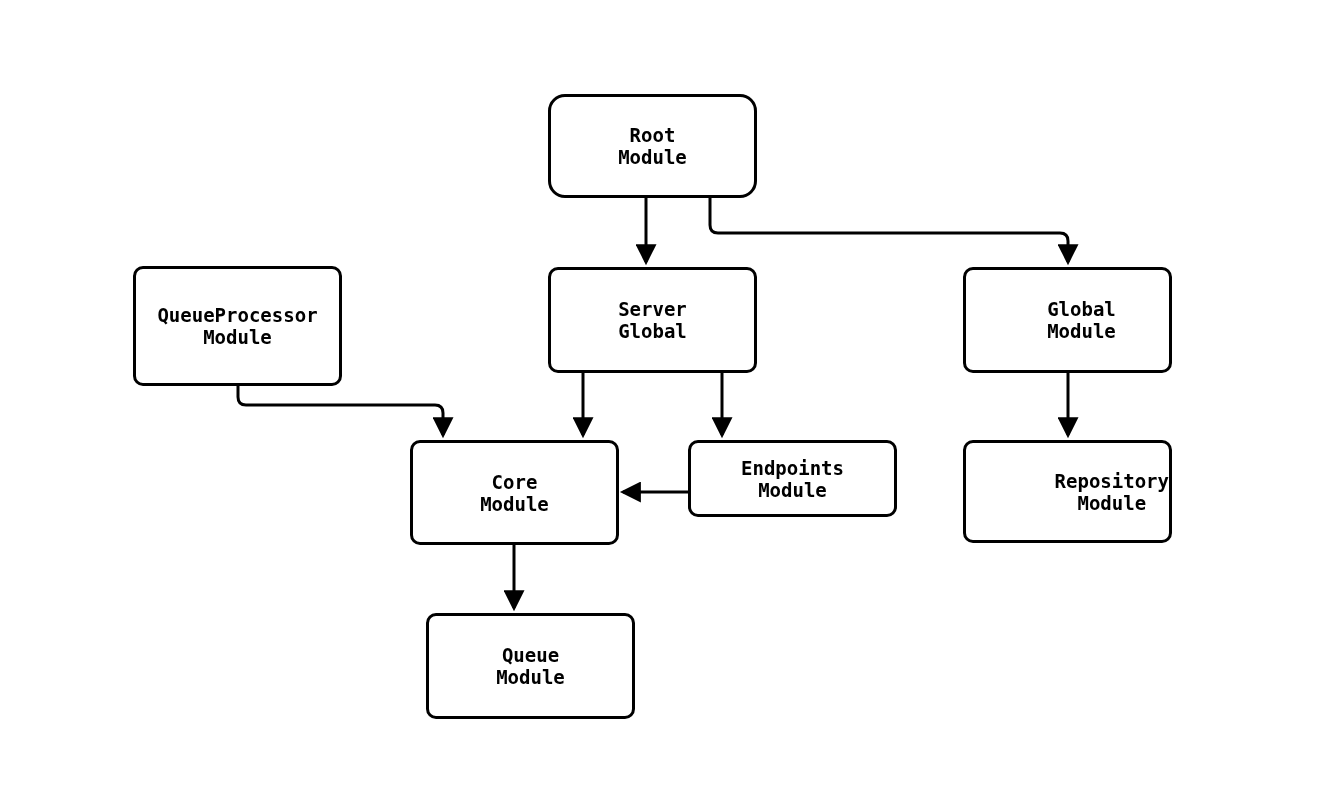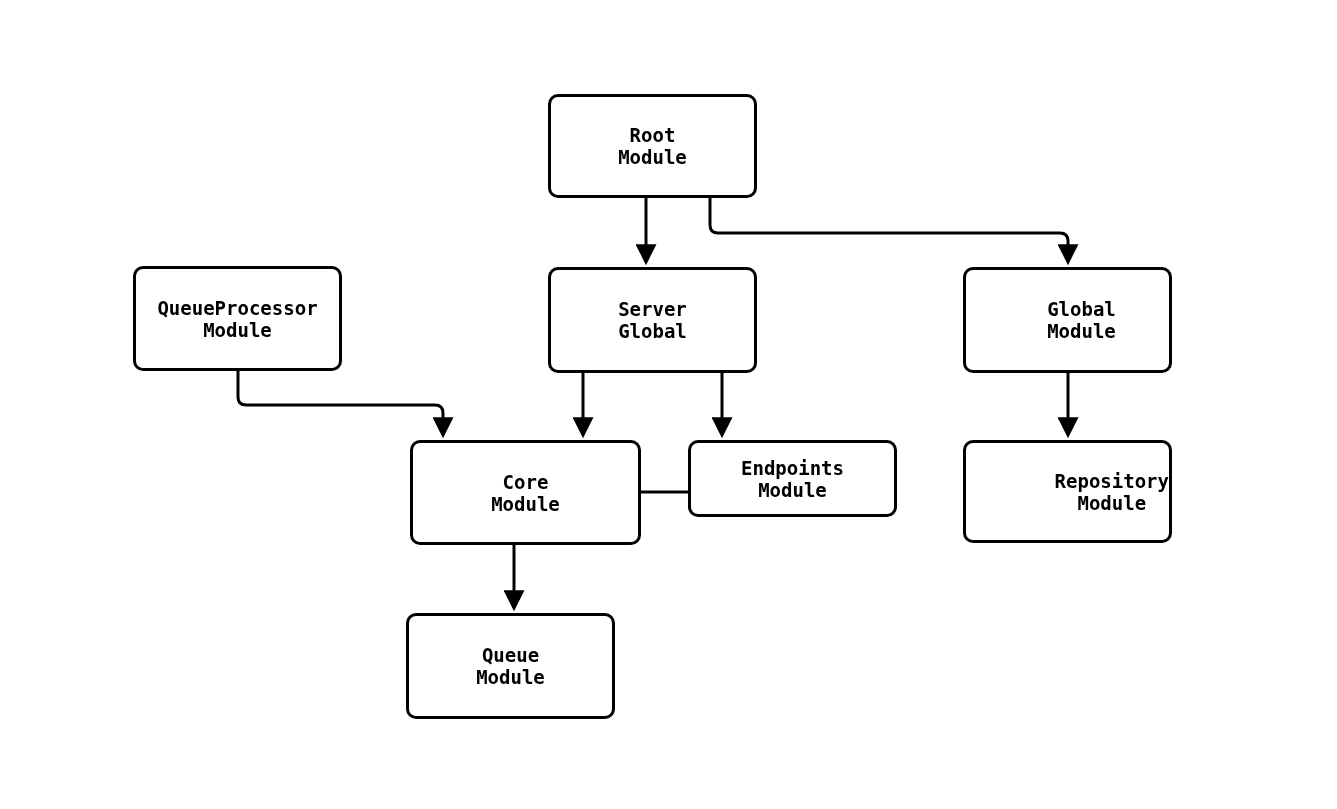--- a/index.html
+++ b/index.html
@@ -61,53 +61,53 @@
     <path class="edge" d="M646,198 L646,262" marker-end="url(#arrow)"></path>
     <path class="edge" d="M710,198 L710,225 Q710,233 718,233 L1060,233 Q1068,233 1068,241 L1068,262" marker-end="url(#arrow)"></path>
     <path class="edge" d="M238,371 L238,397 Q238,405 246,405 L435,405 Q443,405 443,413 L443,435" marker-end="url(#arrow)"></path>
     <path class="edge" d="M583,373 L583,435" marker-end="url(#arrow)"></path>
     <path class="edge" d="M722,373 L722,435" marker-end="url(#arrow)"></path>
     <path class="edge" d="M688,492 L623,492" marker-end="url(#arrow)"></path>
     <path class="edge" d="M1068,373 L1068,435" marker-end="url(#arrow)"></path>
     <path class="edge" d="M514,545 L514,608" marker-end="url(#arrow)"></path>
   </svg>
 
-  <div class="node" style="left:548px; top:94px; width:209px; height:104px;">
+  <div class="node" style="left:548px; top:94px; width:209px; height:104px;border-radius:17px;">
     <div class="label">Root
 Module</div>
   </div>
 
-  <div class="node" style="left:133px; top:266px; width:209px; height:105px;">
+  <div class="node" style="left:133px; top:266px; width:209px; height:120px;">
     <div class="label">QueueProcessor
 Module</div>
   </div>
 
   <div class="node" style="left:548px; top:267px; width:209px; height:106px;">
     <div class="label">Server
 Global</div>
   </div>
 
   <div class="node" style="left:963px; top:267px; width:209px; height:106px;padding-left:28px;">
     <div class="label">Global
 Module</div>
   </div>
 
-  <div class="node" style="left:410px; top:440px; width:231px; height:105px;">
+  <div class="node" style="left:410px; top:440px; width:209px; height:105px;">
     <div class="label">Core
 Module</div>
   </div>
 
   <div class="node" style="left:688px; top:440px; width:209px; height:77px;">
     <div class="label">Endpoints
 Module</div>
   </div>
 
   <div class="node" style="left:963px; top:440px; width:209px; height:103px;justify-content:flex-end;">
     <div class="label">Repository
 Module</div>
   </div>
 
-  <div class="node" style="left:406px; top:613px; width:209px; height:106px;">
+  <div class="node" style="left:426px; top:613px; width:209px; height:106px;">
     <div class="label">Queue
 Module</div>
   </div>
 
 </div>
 
 </body></html>

